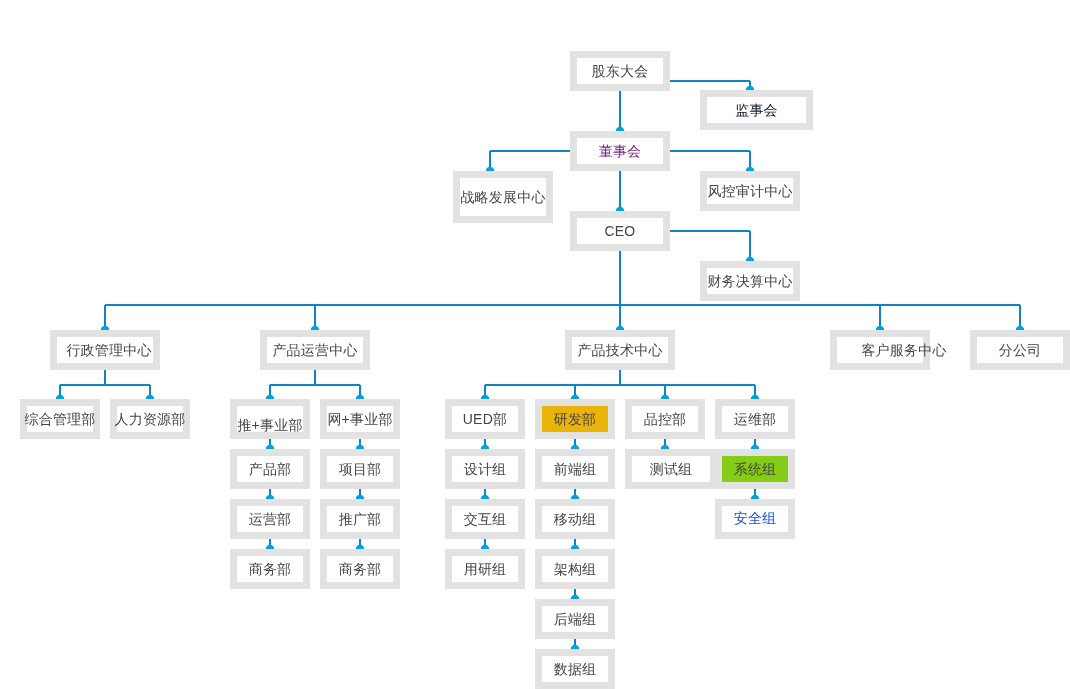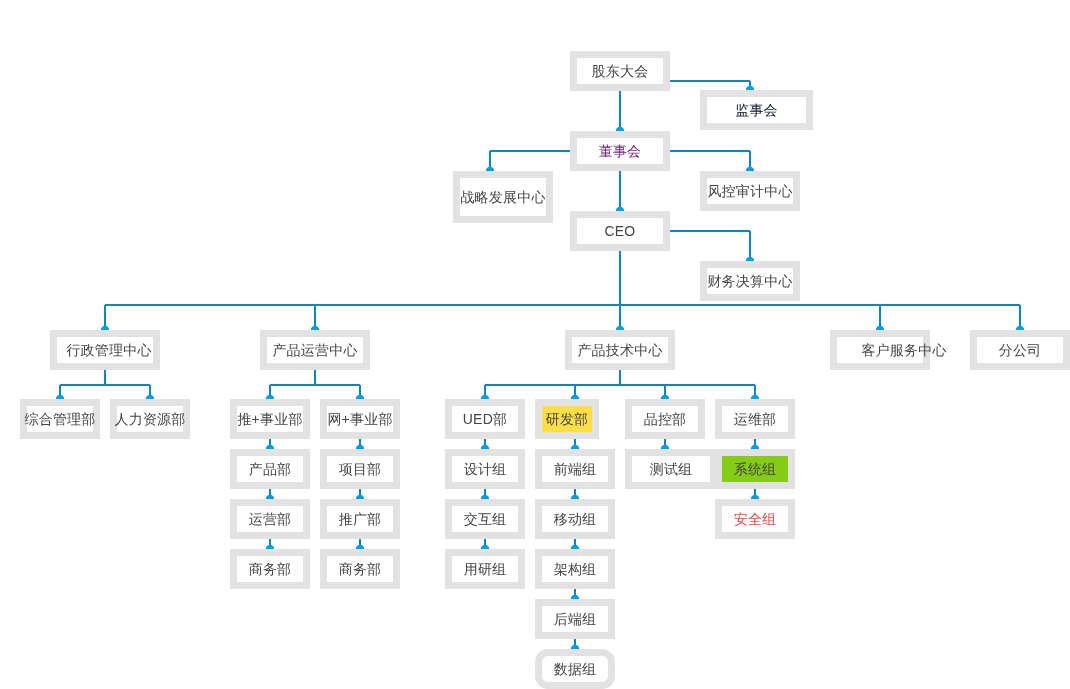--- a/index.html
+++ b/index.html
@@ -182,21 +182,21 @@
       </div>
       <div class="node" style="left: 970px; top: 330px; width: 100px; height: 40px; border-color: rgb(226, 226, 226); background: rgb(255, 255, 255); color: rgb(68, 68, 68);">
         <span class="node-label">分公司</span>
       </div>
       <div class="node" style="left: 20px; top: 399px; width: 80px; height: 40px; border-color: rgb(226, 226, 226); background: rgb(255, 255, 255); color: rgb(68, 68, 68);">
         <span class="node-label">综合管理部</span>
       </div>
       <div class="node" style="left: 110px; top: 399px; width: 80px; height: 40px; border-color: rgb(226, 226, 226); background: rgb(255, 255, 255); color: rgb(68, 68, 68);">
         <span class="node-label">人力资源部</span>
       </div>
-      <div class="node" style="left: 230px; top: 399px; width: 80px; height: 40px; border-color: rgb(226, 226, 226); background: rgb(255, 255, 255); color: rgb(68, 68, 68);">
+      <div class="node" style="left: 230px; top: 399px; width: 80px; height: 40px; border-color: rgb(226, 226, 226); background: rgb(255, 255, 255); color: rgb(68, 68, 68); align-items: flex-end;">
         <span class="node-label">推+事业部</span>
       </div>
       <div class="node" style="left: 230px; top: 449px; width: 80px; height: 40px; border-color: rgb(226, 226, 226); background: rgb(255, 255, 255); color: rgb(68, 68, 68);">
         <span class="node-label">产品部</span>
       </div>
       <div class="node" style="left: 230px; top: 499px; width: 80px; height: 40px; border-color: rgb(226, 226, 226); background: rgb(255, 255, 255); color: rgb(68, 68, 68);">
         <span class="node-label">运营部</span>
       </div>
       <div class="node" style="left: 230px; top: 549px; width: 80px; height: 40px; border-color: rgb(226, 226, 226); background: rgb(255, 255, 255); color: rgb(68, 68, 68);">
         <span class="node-label">商务部</span>
@@ -218,47 +218,47 @@
       </div>
       <div class="node" style="left: 445px; top: 449px; width: 80px; height: 40px; border-color: rgb(226, 226, 226); background: rgb(255, 255, 255); color: rgb(68, 68, 68);">
         <span class="node-label">设计组</span>
       </div>
       <div class="node" style="left: 445px; top: 499px; width: 80px; height: 40px; border-color: rgb(226, 226, 226); background: rgb(255, 255, 255); color: rgb(68, 68, 68);">
         <span class="node-label">交互组</span>
       </div>
       <div class="node" style="left: 445px; top: 549px; width: 80px; height: 40px; border-color: rgb(226, 226, 226); background: rgb(255, 255, 255); color: rgb(68, 68, 68);">
         <span class="node-label">用研组</span>
       </div>
-      <div class="node" style="left: 535px; top: 399px; width: 64px; height: 40px; border-color: rgb(226, 226, 226); background: #fde047; color: rgb(68, 68, 68);">
+      <div class="node" style="left: 535px; top: 399px; width: 80px; height: 40px; border-color: rgb(226, 226, 226); background: #eab308; color: rgb(68, 68, 68);">
         <span class="node-label">研发部</span>
       </div>
       <div class="node" style="left: 535px; top: 449px; width: 80px; height: 40px; border-color: rgb(226, 226, 226); background: rgb(255, 255, 255); color: rgb(68, 68, 68);">
         <span class="node-label">前端组</span>
       </div>
       <div class="node" style="left: 535px; top: 499px; width: 80px; height: 40px; border-color: rgb(226, 226, 226); background: rgb(255, 255, 255); color: rgb(68, 68, 68);">
         <span class="node-label">移动组</span>
       </div>
       <div class="node" style="left: 535px; top: 549px; width: 80px; height: 40px; border-color: rgb(226, 226, 226); background: rgb(255, 255, 255); color: rgb(68, 68, 68);">
         <span class="node-label">架构组</span>
       </div>
       <div class="node" style="left: 535px; top: 599px; width: 80px; height: 40px; border-color: rgb(226, 226, 226); background: rgb(255, 255, 255); color: rgb(68, 68, 68);">
         <span class="node-label">后端组</span>
       </div>
-      <div class="node" style="left: 535px; top: 649px; width: 80px; height: 40px; border-color: rgb(226, 226, 226); background: rgb(255, 255, 255); color: rgb(68, 68, 68); border-radius: 13px;">
+      <div class="node" style="left: 535px; top: 649px; width: 80px; height: 40px; border-color: rgb(226, 226, 226); background: rgb(255, 255, 255); color: rgb(68, 68, 68);">
         <span class="node-label">数据组</span>
       </div>
       <div class="node" style="left: 625px; top: 399px; width: 80px; height: 40px; border-color: rgb(226, 226, 226); background: rgb(255, 255, 255); color: rgb(68, 68, 68);">
         <span class="node-label">品控部</span>
       </div>
       <div class="node" style="left: 625px; top: 449px; width: 92px; height: 40px; border-color: rgb(226, 226, 226); background: rgb(255, 255, 255); color: rgb(68, 68, 68);">
         <span class="node-label">测试组</span>
       </div>
       <div class="node" style="left: 715px; top: 399px; width: 80px; height: 40px; border-color: rgb(226, 226, 226); background: rgb(255, 255, 255); color: rgb(68, 68, 68);">
         <span class="node-label">运维部</span>
       </div>
       <div class="node" style="left: 715px; top: 449px; width: 80px; height: 40px; border-color: rgb(226, 226, 226); background: #84cc16; color: rgb(68, 68, 68);">
         <span class="node-label">系统组</span>
       </div>
-      <div class="node" style="left: 715px; top: 499px; width: 80px; height: 40px; border-color: rgb(226, 226, 226); background: rgb(255, 255, 255); color: #ef4444;">
+      <div class="node" style="left: 715px; top: 499px; width: 80px; height: 40px; border-color: rgb(226, 226, 226); background: rgb(255, 255, 255); color: #1d4ed8; font-family: Liberation Serif, serif;">
         <span class="node-label">安全组</span>
       </div>
     </div>
 </div>
 
 </body></html>

